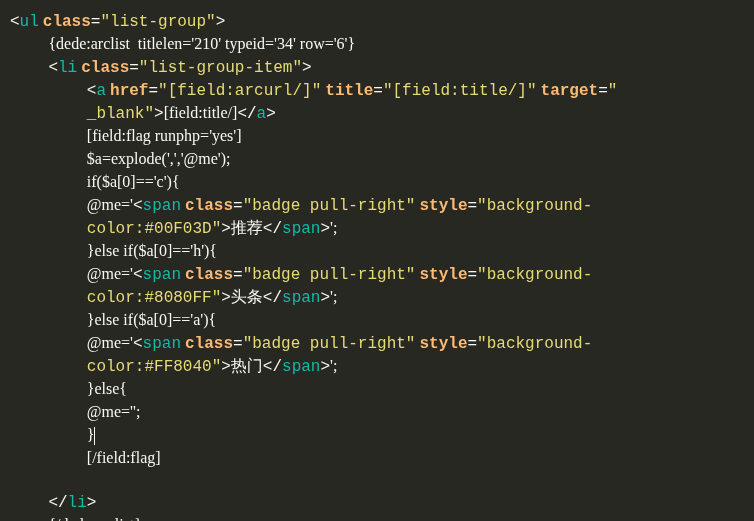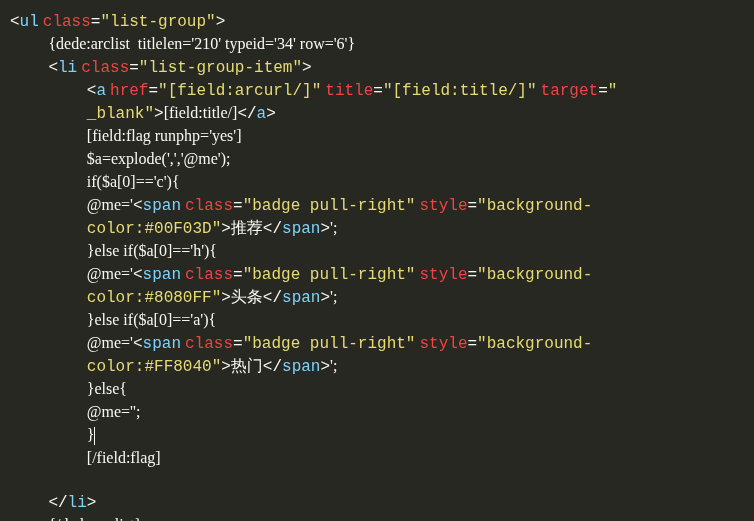--- a/index.html
+++ b/index.html
@@ -16,22 +16,22 @@
   .editor {
     padding: 10px 10px;
     white-space: pre;
     color: #f8f8f2;
   }
   .line {
     display: block;
     min-height: 22px;
   }
   .punct { color: #f8f8f2; }      
-  .tag   { color: #7dd3fc; text-align: right; }      
-  .attr  { color: #ef4444; }      
+  .tag   { color: #14b8a6; text-align: right; }      
+  .attr  { color: #fdba74; font-weight: bold; }      
   .str   { color: #e6db74; }      
   .plain { color: #f8f8f2; font-family: Liberation Serif, serif; }      
   .caret {
     display: inline-block;
     width: 1px;
     height: 18px;
     background: #f8f8f2;
     vertical-align: text-bottom;
     margin-left: -1px;
   }

